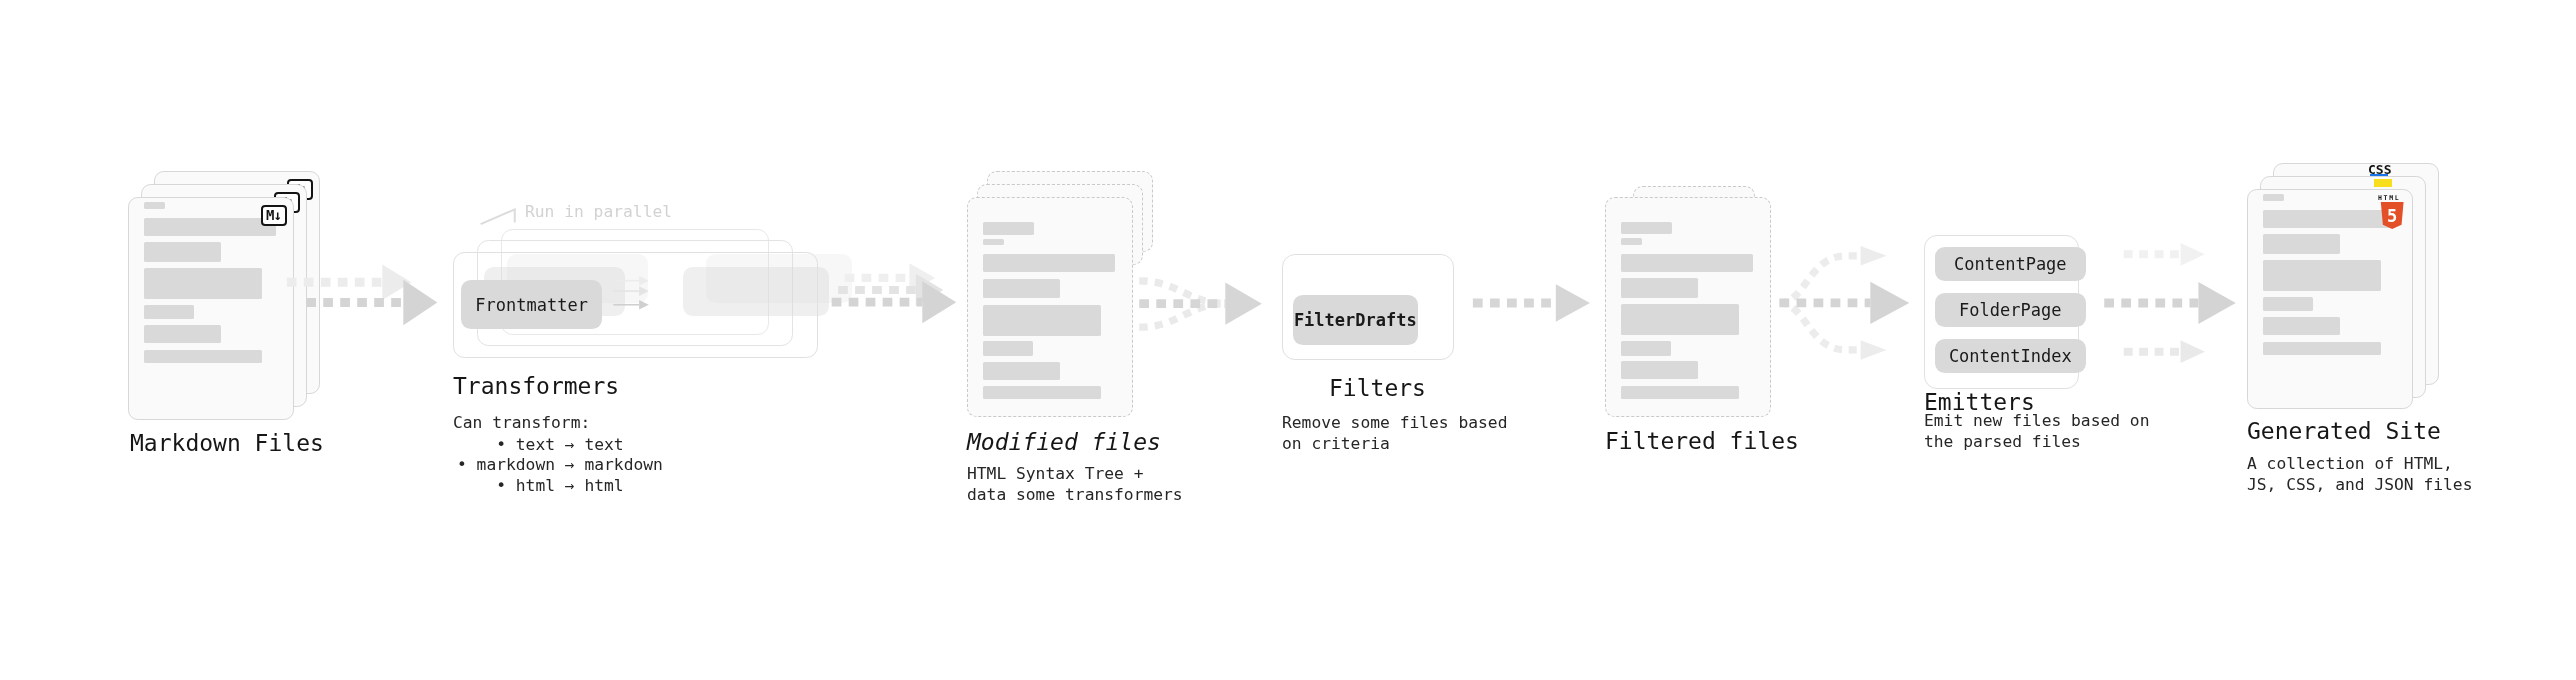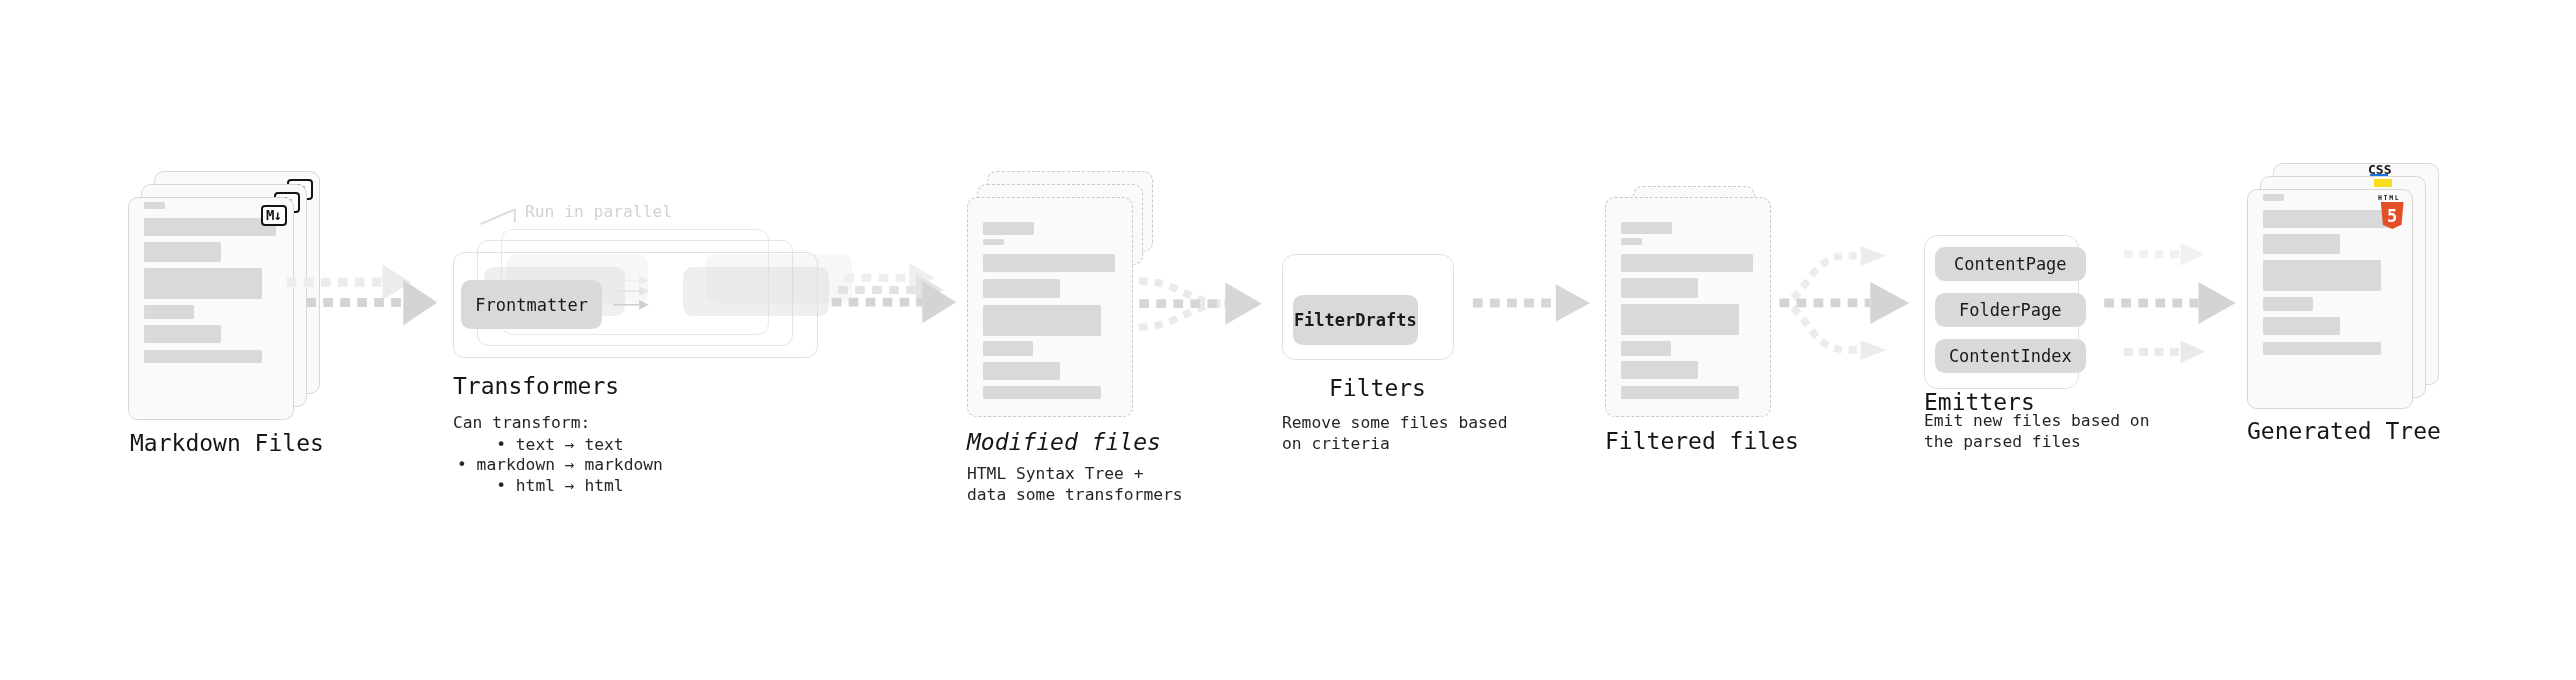--- a/index.html
+++ b/index.html
@@ -233,16 +233,18 @@
       <i></i>
         <i></i>
         <i></i>
         <i></i>
         <i></i>
         <i></i>
         <i></i>
         <i></i>
     </div>
   </div>
-  <div class="stage-title" style="left:2247px; top:418px;">Generated Tree</div>
+  <div class="stage-title" style="left:2247px; top:418px;">Generated Site</div>
+  <div class="stage-sub" style="left:2247px; top:453px;">A collection of HTML,
+JS, CSS, and JSON files</div>
 
 </div>
 
 
 </body></html>

